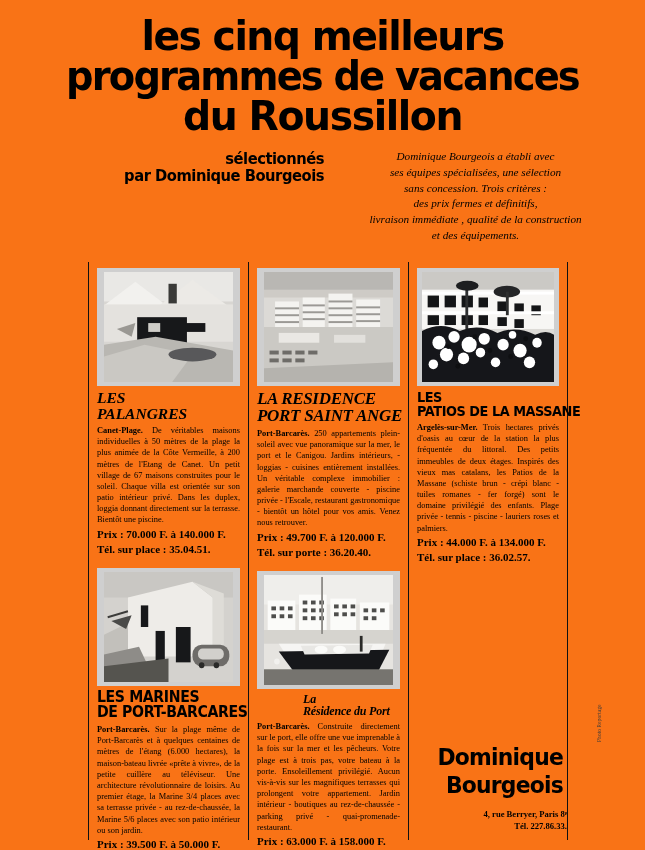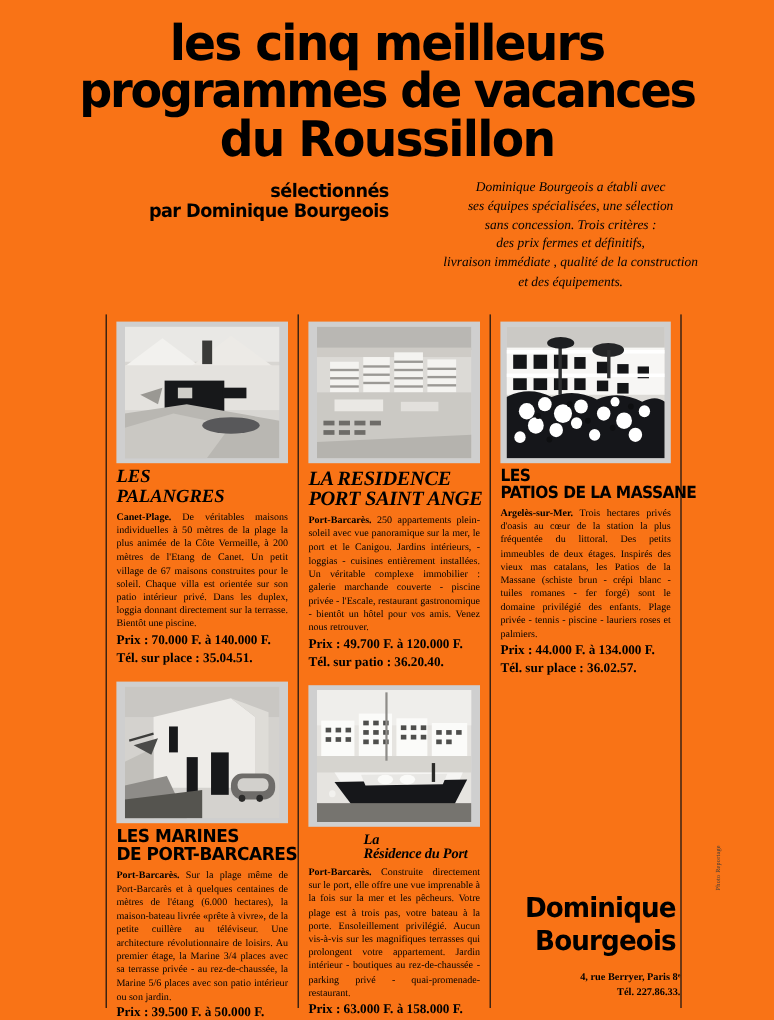--- a/index.html
+++ b/index.html
@@ -348,21 +348,21 @@
               <polygon points="0,98 140,92 140,112 0,112" fill="#b5b3ae"></polygon>
             </svg>
           </div>
         </div>
         <div class="entry-title ti-serif sm">
           <span class="t">LA RESIDENCE</span>
           <span class="t">PORT SAINT ANGE</span>
         </div>
         <p class="body-text"><span class="lead">Port-Barcarès.</span><span> 250 appartements plein-soleil avec vue panoramique sur la mer, le port et le Canigou. Jardins intérieurs, - loggias - cuisines entièrement installées. Un véritable complexe immobilier : galerie marchande couverte - piscine privée - l'Escale, restaurant gastronomique - bientôt un hôtel pour vos amis. Venez nous retrouver.</span></p>
         <div class="price-line">Prix : 49.700 F. à 120.000 F.</div>
-        <div class="price-line">Tél. sur patio : 36.20.40.</div>
+        <div class="price-line">Tél. sur porte : 36.20.40.</div>
       </div>
 
       <div class="cell" style="margin-top:12px">
         <div class="photo">
           <div class="inner">
             <svg viewBox="0 0 140 112" preserveAspectRatio="none" width="100%" height="100%">
               <rect width="140" height="112" fill="#e6e4e0"></rect>
               <rect width="140" height="30" fill="#efeeeb"></rect>
               <g fill="#fbfbf9">
                 <rect x="4" y="26" width="30" height="30"></rect>

